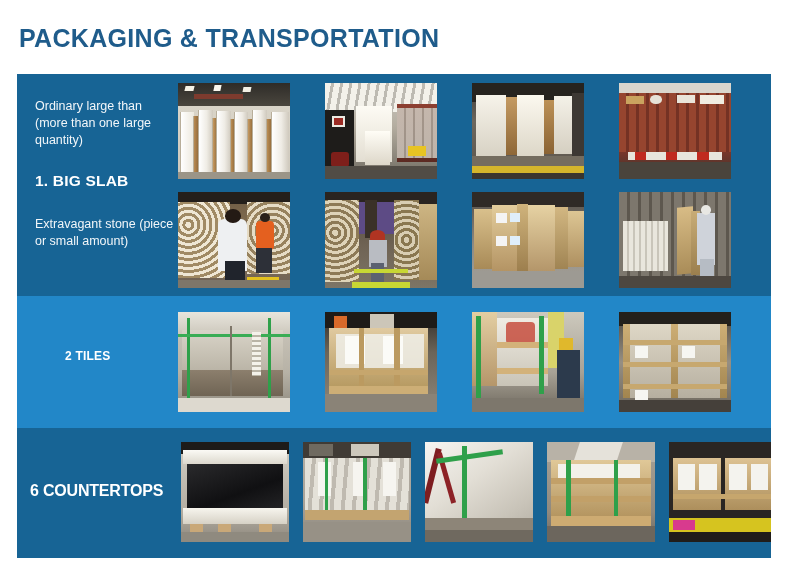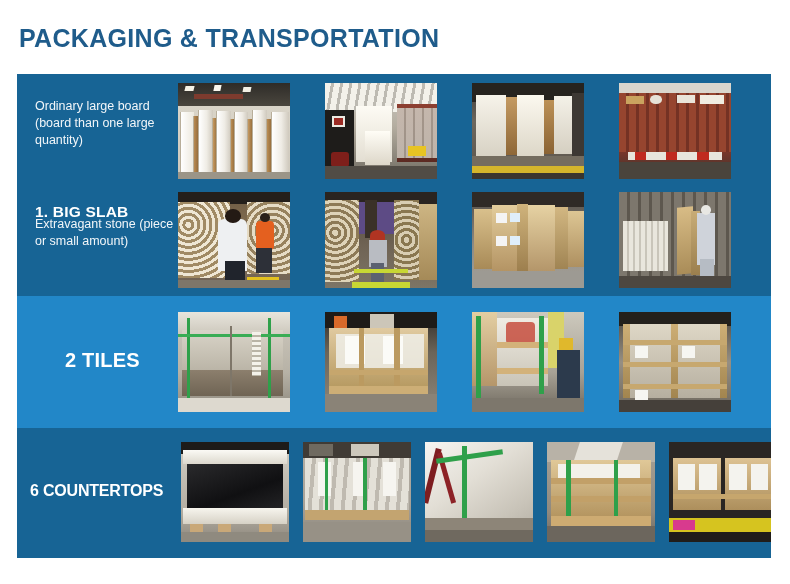--- a/index.html
+++ b/index.html
@@ -69,23 +69,23 @@
   .lbl-head {
     position: absolute;
     left: 18px;
     width: 145px;
     font-size: 15.5px;
     font-weight: bold;
     color: #ffffff;
     letter-spacing: 0.2px;
   }
   #label-ordinary      { top: 24px; }
-  #label-bigslab       { top: 98px; margin-top: 31px; }
+  #label-bigslab       { top: 98px; }
   #label-extravagant   { top: 142px; }
-  #label-tiles         { top: 275px; left: 48px; width: 130px; font-size: 20px; }
+  #label-tiles         { top: 275px; left: 48px; width: 130px; font-size: 12px; }
   #label-countertops   { top: 408px; left: 13px; width: 175px; font-size: 16px; letter-spacing: -0.2px; }
 
   
   .photo {
     position: absolute;
     overflow: hidden;
     background: #8d8d8d;
   }
   .ph-layer    { position: absolute; }
 
@@ -105,21 +105,21 @@
 
 <div id="panel">
 
   <div class="band dark" id="band-bigslab"></div>
 
   <div class="band light" id="band-tiles"></div>
 
   <div class="band dark" id="band-countertops"></div>
 
   <div class="label-col">
-    <div class="lbl-body" id="label-ordinary">Ordinary large board (board than one large quantity)</div>
+    <div class="lbl-body" id="label-ordinary">Ordinary large than (more than one large quantity)</div>
     <div class="lbl-head" id="label-bigslab">1. BIG SLAB</div>
     <div class="lbl-body" id="label-extravagant">Extravagant stone (piece or small amount)</div>
     <div class="lbl-head" id="label-tiles">2 TILES</div>
     <div class="lbl-head" id="label-countertops">6 COUNTERTOPS</div>
   </div>
 
   <div class="photo" style="left:161px; top:9px; width:112px; height:96px;
               background:linear-gradient(180deg,#3b3a36 0%,#56524a 22%,#d9d4c8 24%,#cfc9bc 100%);">
     <div class="ph-layer" style="left:0;top:0;width:100%;height:24%;background:linear-gradient(180deg,#2e2c28,#4a463e);"></div>
     <div class="ph-layer" style="left:6%;top:3%;width:8%;height:5%;background:#f5f2e6;transform:skewX(-14deg);"></div>

